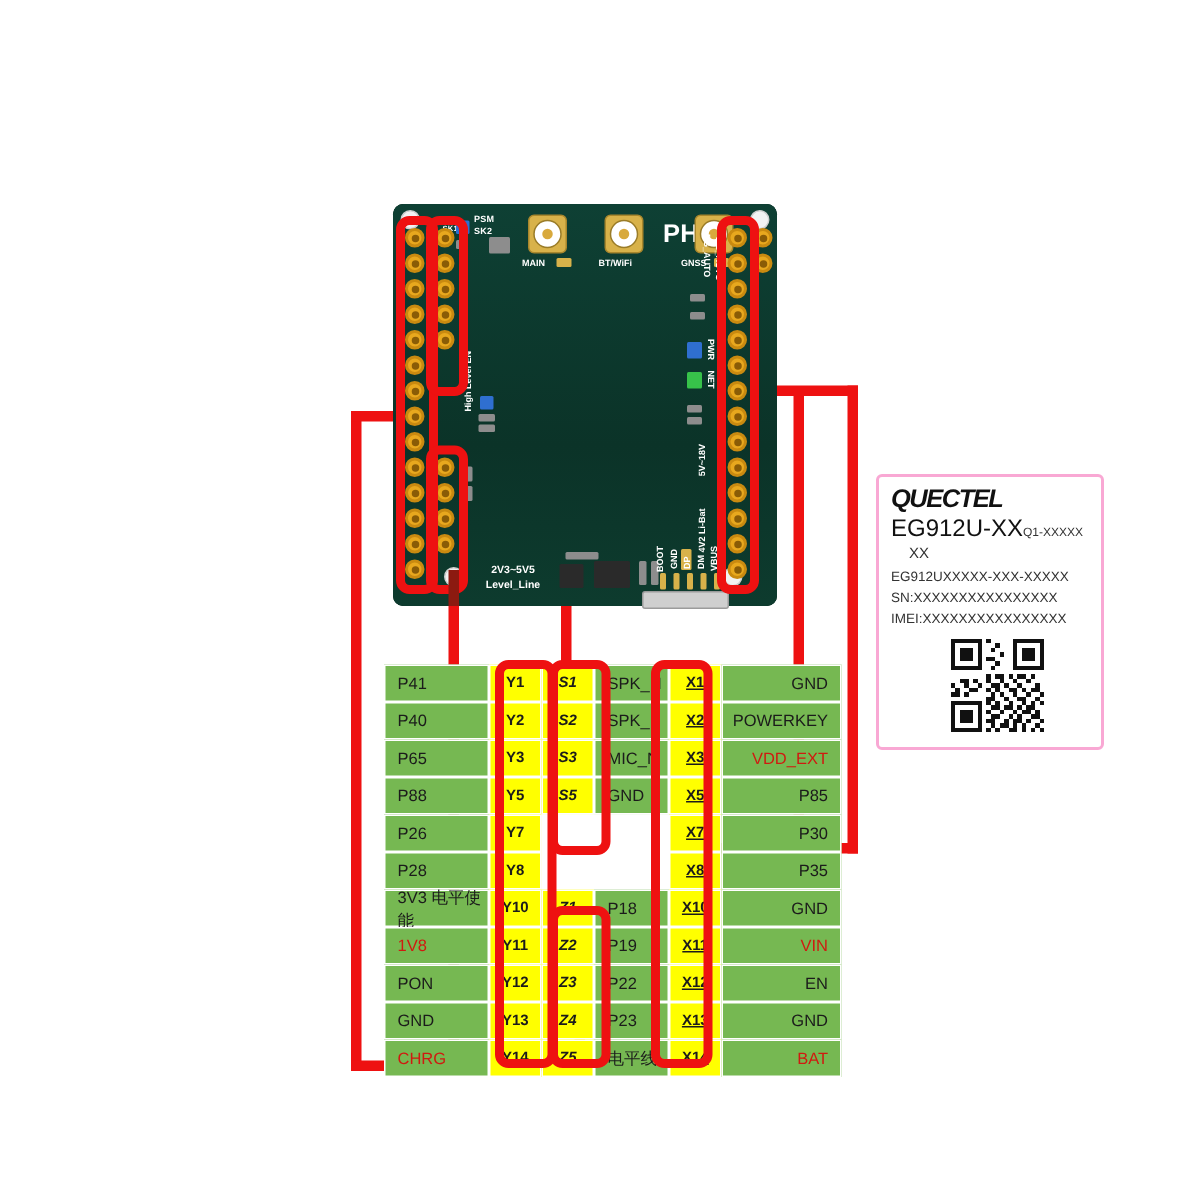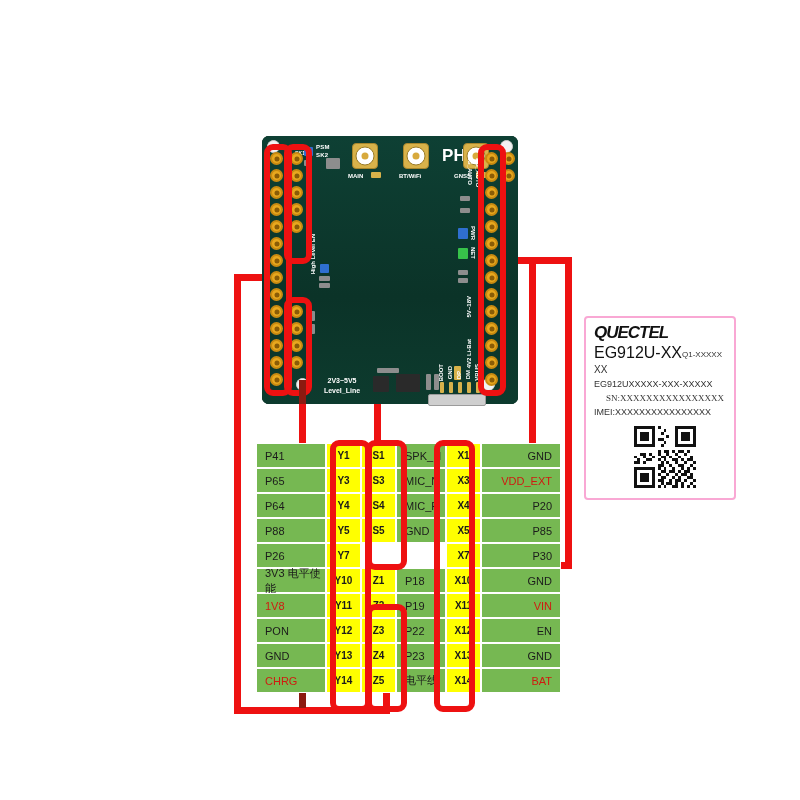--- a/index.html
+++ b/index.html
@@ -55,23 +55,23 @@
   .q-logo{
     position:absolute; left:8px; top:5px; font-size:17px; font-weight:bold;
     font-style:italic; color:#111; letter-spacing:-1px;
     font-family:"Liberation Sans", sans-serif;
   }
   .q-logo::after{
     content:""; position:absolute; left:0; top:-2px; width:100%; height:3px;
   }
   .m-part{ position:absolute; left:8px; top:26px; font-size:16px; color:#111; }
   .m-sub { position:absolute; left:96px; top:32px; font-size:8px; color:#333; }
-  .m-xx  { position:absolute; left:8px; top:46px; font-size:10px; color:#333; }
+  .m-xx  { position:absolute; left:20px; top:46px; font-size:10px; color:#333; }
   .m-l1  { position:absolute; left:8px; top:61px; font-size:9px; color:#333; }
-  .m-l2  { position:absolute; left:20px; top:75px; font-size:9px; color:#333;font-family:Liberation Serif, serif; }
+  .m-l2  { position:absolute; left:8px; top:75px; font-size:9px; color:#333; }
   .m-l3  { position:absolute; left:8px; top:89px; font-size:9px; color:#333; }
   .qr    { position:absolute; left:48px; top:108px; width:62px; height:62px; }
 
   
   .hdr { position:absolute; }
   .pad {
     position:absolute; width:13px; height:13px; border-radius:50%;
     background:#e8a81e; border:2px solid #c98a10;
   }
   .pad::after{
@@ -118,23 +118,23 @@
   }
   .cell.l { justify-content:flex-start; padding-left:8px; }
   .cell.r { justify-content:flex-end; padding-right:8px; }
   .cell.c { justify-content:center; }
   .cell.yellow { background:#ffff00; font-weight:bold; font-size:10px; }
   .cell.blank { background:#ffffff; border-color:#ffffff; }
   .cell.red-txt { color:#d01a10; }
 
   .c-lbl  { width:70px; }
   .c-y    { width:35px; }
-  .c-s    { width:35px; }
+  .c-s    { width:35px;font-style:italic; }
   .c-mid  { width:50px; }
-  .c-x    { width:35px; }
+  .c-x    { width:35px;text-decoration:underline; }
   .c-rlbl { width:80px; }
 </style>
 </head>
 <body>
 
 <div id="stage">
 
   <div class="wire v" style="left:234px; top:274px; height:440px;"></div>
   <div class="wire h" style="left:234px; top:274px; width:62px;"></div>
   <div class="wire h" style="left:234px; top:707px; width:72px;"></div>
@@ -390,52 +390,60 @@
     <div id="rows">
         <div class="trow">
           <div class="cell c-lbl l">P41</div>
           <div class="cell c-y c yellow">Y1</div>
           <div class="cell c-s c yellow">S1</div>
           <div class="cell c-mid l">SPK_N</div>
           <div class="cell c-x c yellow">X1</div>
           <div class="cell c-rlbl r">GND</div>
         </div>
         <div class="trow">
+          <div class="cell c-lbl l">P40</div>
+          <div class="cell c-y c yellow">Y2</div>
+          <div class="cell c-s c yellow">S2</div>
+          <div class="cell c-mid l">SPK_P</div>
+          <div class="cell c-x c yellow">X2</div>
+          <div class="cell c-rlbl r">POWERKEY</div>
+        </div>
+        <div class="trow">
           <div class="cell c-lbl l">P65</div>
           <div class="cell c-y c yellow">Y3</div>
           <div class="cell c-s c yellow">S3</div>
           <div class="cell c-mid l">MIC_N</div>
           <div class="cell c-x c yellow">X3</div>
           <div class="cell c-rlbl r red-txt">VDD_EXT</div>
         </div>
         <div class="trow">
-          <div class="cell c-lbl l">P64</div>
-          <div class="cell c-y c yellow">Y4</div>
-          <div class="cell c-s c yellow">S4</div>
-          <div class="cell c-mid l">MIC_P</div>
-          <div class="cell c-x c yellow">X4</div>
-          <div class="cell c-rlbl r">P20</div>
-        </div>
-        <div class="trow">
           <div class="cell c-lbl l">P88</div>
           <div class="cell c-y c yellow">Y5</div>
           <div class="cell c-s c yellow">S5</div>
           <div class="cell c-mid l">GND</div>
           <div class="cell c-x c yellow">X5</div>
           <div class="cell c-rlbl r">P85</div>
         </div>
         <div class="trow">
           <div class="cell c-lbl l">P26</div>
           <div class="cell c-y c yellow">Y7</div>
           <div class="cell c-s c yellow blank"></div>
           <div class="cell c-mid l blank"></div>
           <div class="cell c-x c yellow">X7</div>
           <div class="cell c-rlbl r">P30</div>
         </div>
         <div class="trow">
+          <div class="cell c-lbl l">P28</div>
+          <div class="cell c-y c yellow">Y8</div>
+          <div class="cell c-s c yellow blank"></div>
+          <div class="cell c-mid l blank"></div>
+          <div class="cell c-x c yellow">X8</div>
+          <div class="cell c-rlbl r">P35</div>
+        </div>
+        <div class="trow">
           <div class="cell c-lbl l">3V3 电平使能</div>
           <div class="cell c-y c yellow">Y10</div>
           <div class="cell c-s c yellow">Z1</div>
           <div class="cell c-mid l">P18</div>
           <div class="cell c-x c yellow">X10</div>
           <div class="cell c-rlbl r">GND</div>
         </div>
         <div class="trow">
           <div class="cell c-lbl l red-txt">1V8</div>
           <div class="cell c-y c yellow">Y11</div>

